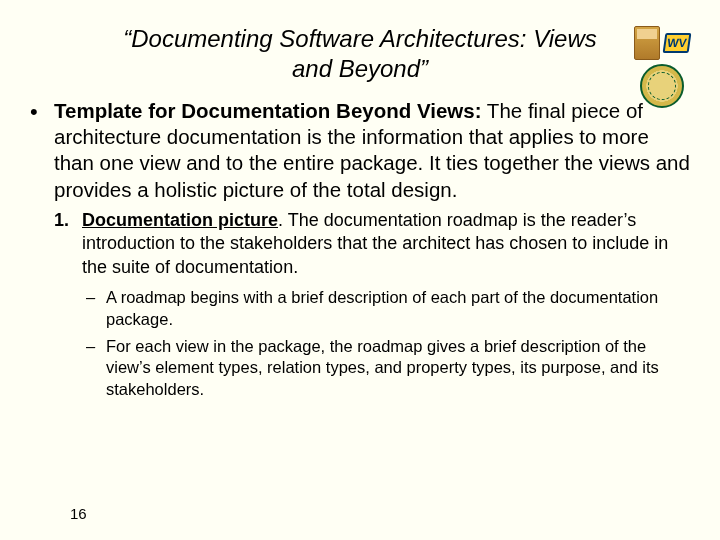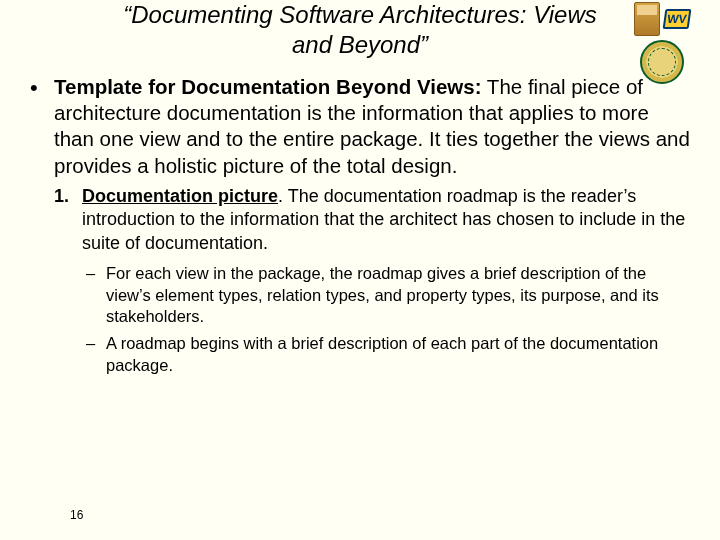--- a/index.html
+++ b/index.html
@@ -9,21 +9,21 @@
     height: 540px;
     background: #fffff4;
     font-family: Arial, "Helvetica Neue", Helvetica, sans-serif;
     color: #000;
     position: relative;
     overflow: hidden;
   }
   .slide {
     width: 100%;
     height: 100%;
-    padding: 0 30px 0 30px;
+    padding: 24px 30px 0 30px;
     position: relative;
   }
   .title-row {
     display: flex;
     align-items: flex-start;
     justify-content: center;
     position: relative;
     margin-bottom: 14px;
   }
   .title {
@@ -159,21 +159,21 @@
     position: absolute;
     bottom: 18px;
     left: 70px;
     right: 30px;
     display: flex;
     justify-content: space-between;
     align-items: baseline;
     font-size: 16px;
   }
   .footer-title { font-weight: 700; }
-  .page-num { font-size: 12px; text-align: right; }
+  .page-num { font-size: 15px; text-align: right; }
 </style>
 </head>
 <body>
 
 <div class="slide">
 
   <div class="title-row">
     <div class="title">“Documenting Software Architectures: Views and Beyond”</div>
     <div class="logos">
       <div class="logo-top">
@@ -185,30 +185,30 @@
   </div>
 
   <ul class="body-list">
     <li class="bullet-row">
       <span class="bullet-dot">•</span><span class="bold">Template for Documentation Beyond Views:</span><span> The final piece of architecture documentation is the information that applies to more than one view and to the entire package. It ties together the views and provides a holistic picture of the total design.</span>
     </li>
   </ul>
 
   <ol class="sublist">
     <li class="num-row">
-      <span class="num-label">1.</span><span class="sub-bold u">Documentation picture</span><span>. The documentation roadmap is the reader’s introduction to the information that the architect has chosen to include in the suite of documentation.</span>
+      <span class="num-label">1.</span><span class="sub-bold u">Documentation picture</span><span>. The documentation roadmap is the reader’s introduction to the stakeholders that the architect has chosen to include in the suite of documentation.</span>
     </li>
   </ol>
 
   <ul class="dashlist">
     <li class="dash-row">
+      <span class="dash-label">–</span><span>A roadmap begins with a brief description of each part of the documentation package.</span>
+    </li>
+    <li class="dash-row">
       <span class="dash-label">–</span><span>For each view in the package, the roadmap gives a brief description of the view’s element types, relation types, and property types, its purpose, and its stakeholders.</span>
-    </li>
-    <li class="dash-row">
-      <span class="dash-label">–</span><span>A roadmap begins with a brief description of each part of the documentation package.</span>
     </li>
   </ul>
 
   <div class="footer">
     <span class="page-num">16</span>
   </div>
 
 </div>
 
 </body></html>

